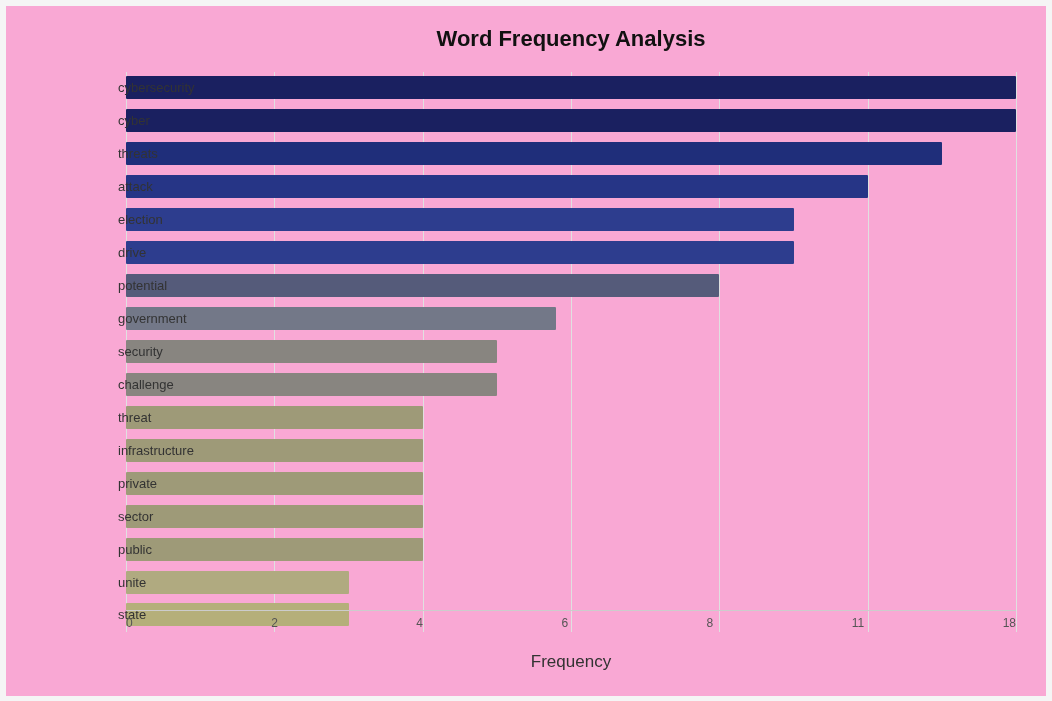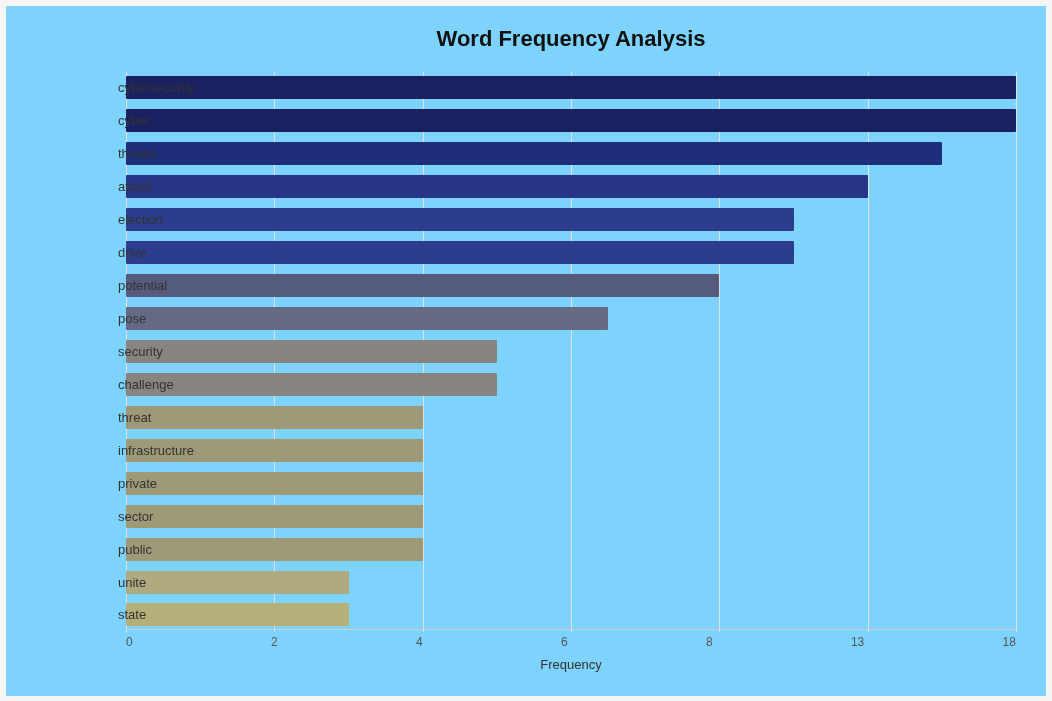--- a/index.html
+++ b/index.html
@@ -6,21 +6,21 @@
     body {
       background: #f5f5f5;
       font-family: Arial, sans-serif;
       width: 1052px;
       height: 701px;
       display: flex;
       align-items: center;
       justify-content: center;
     }
     .chart-container {
-      background: #7dd3fc;
+      background: #f9a8d4;
       width: 1040px;
       height: 690px;
       padding: 20px 30px 60px 120px;
       position: relative;
     }
     .chart-title {
       text-align: center;
       font-size: 22px;
       font-weight: bold;
       margin-bottom: 20px;
@@ -76,23 +76,23 @@
       margin-top: 5px;
       padding: 0 0px;
     }
     .x-tick {
       font-size: 12px;
       color: #555;
       text-align: center;
     }
     .x-label {
       text-align: center;
-      font-size: 13px;
+      font-size: 17px;
       color: #333;
-      margin-top: 8px;
+      margin-top: 22px;
     }
     .gridlines {
       position: absolute;
       top: 0;
       left: 0;
       right: 0;
       bottom: 0;
       pointer-events: none;
     }
     .gridline {
@@ -141,22 +141,22 @@
         </div>
         <div class="bar-row">
           <span class="bar-label">drive</span>
           <div class="bar" style="width: 75%; background-color: rgb(45, 61, 142);"></div>
         </div>
         <div class="bar-row">
           <span class="bar-label">potential</span>
           <div class="bar" style="width: 66.6667%; background-color: rgb(85, 91, 122);"></div>
         </div>
         <div class="bar-row">
-          <span class="bar-label">pose</span>
-          <div class="bar" style="width: 54.1667%; background-color: rgb(100, 106, 132);"></div>
+          <span class="bar-label">government</span>
+          <div class="bar" style="width: 48.3333%; background-color: rgb(115, 120, 136);"></div>
         </div>
         <div class="bar-row">
           <span class="bar-label">security</span>
           <div class="bar" style="width: 41.6667%; background-color: rgb(136, 133, 128);"></div>
         </div>
         <div class="bar-row">
           <span class="bar-label">challenge</span>
           <div class="bar" style="width: 41.6667%; background-color: rgb(136, 133, 128);"></div>
         </div>
         <div class="bar-row">
@@ -189,19 +189,19 @@
         </div>
       </div>
     <div class="x-axis" id="x-axis">
       <div class="x-axis-line"></div>
       <div class="x-ticks" id="x-ticks">
           <div class="x-tick">0</div>
           <div class="x-tick">2</div>
           <div class="x-tick">4</div>
           <div class="x-tick">6</div>
           <div class="x-tick">8</div>
-          <div class="x-tick">13</div>
+          <div class="x-tick">11</div>
           <div class="x-tick">18</div>
         </div>
       <div class="x-label">Frequency</div>
     </div>
   </div>
 </div>
 
 </body></html>

